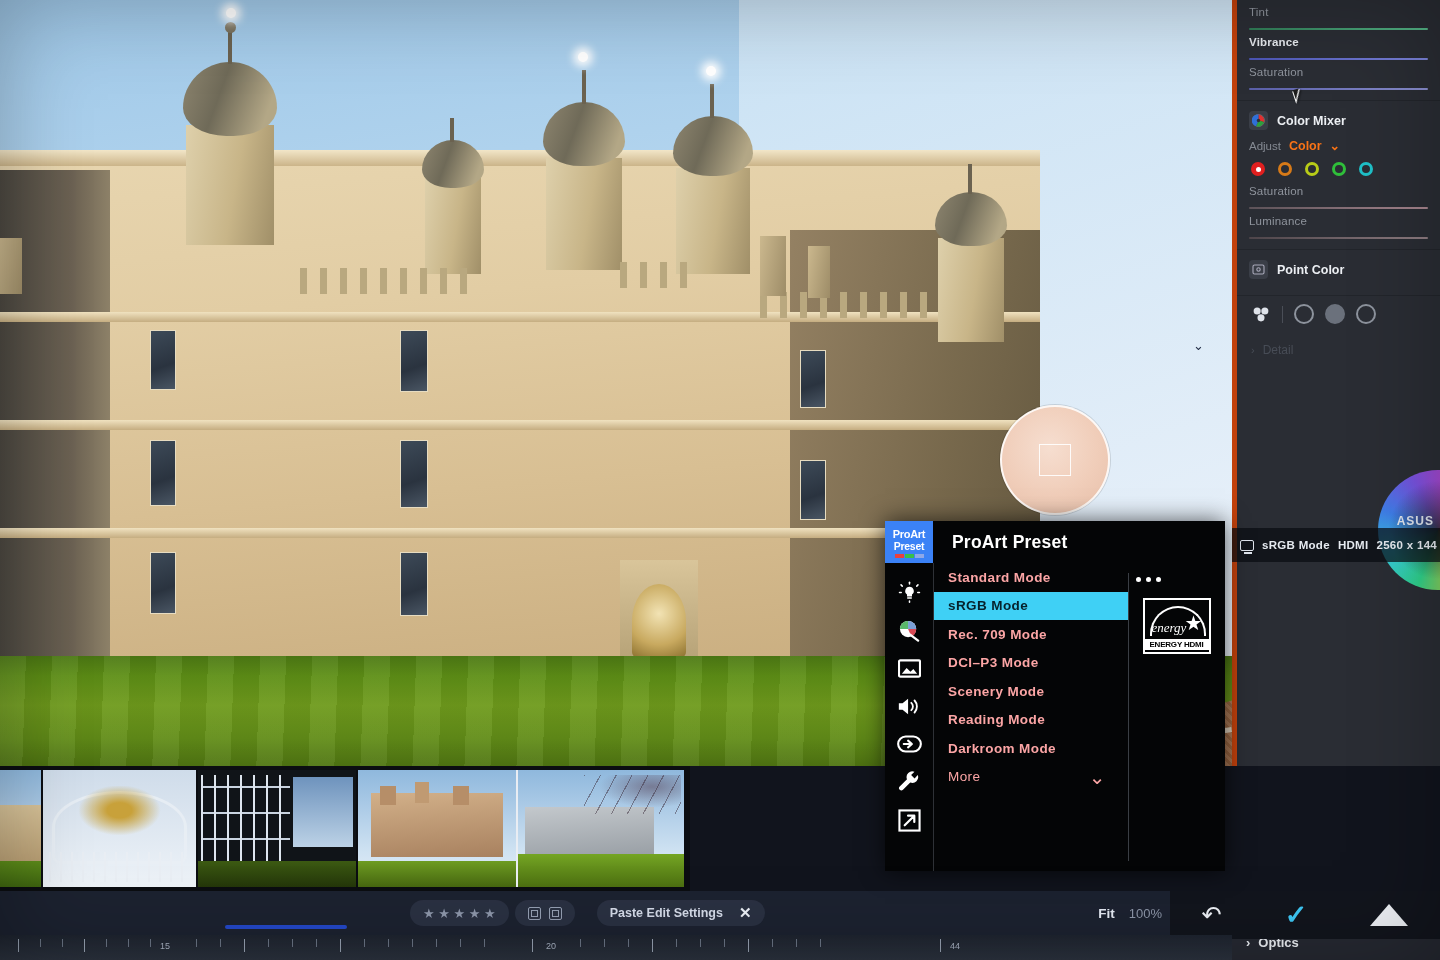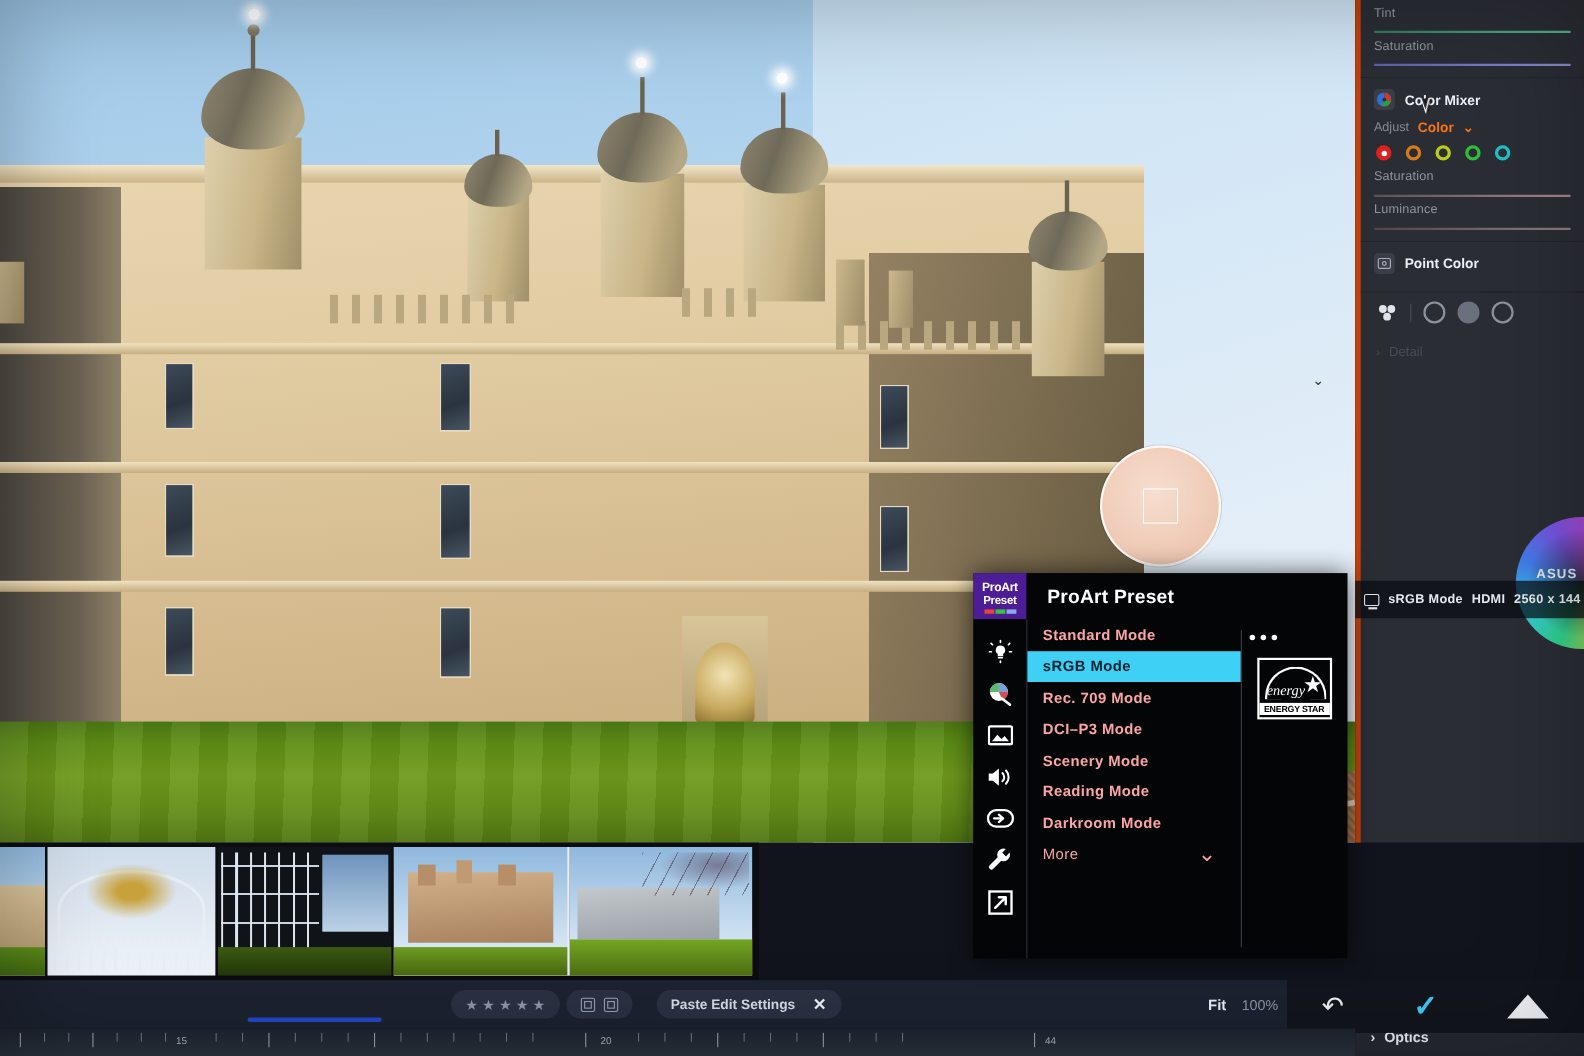--- a/index.html
+++ b/index.html
@@ -160,21 +160,21 @@
   .ruler .tick{position:absolute;top:4px;width:1px;height:8px;background:#6a7484;}
   .ruler .tick.big{height:13px;background:#97a2b2;}
   .ruler .num{position:absolute;top:6px;font-size:9px;color:#aab4c4;}
   .bluebar{position:absolute;left:225px;top:925px;width:122px;height:4px;
     background:#2448c8;border-radius:2px;}
 
   
   .osd{position:absolute;left:885px;top:521px;width:340px;height:350px;background:#040506;
     box-shadow:0 0 22px rgba(0,0,0,.65);}
   .osd-head{height:42px;display:flex;align-items:center;}
-  .osd-logo{width:48px;height:42px;background:#4c1d95;display:flex;flex-direction:column;
+  .osd-logo{width:48px;height:42px;background:#3b82f6;display:flex;flex-direction:column;
     align-items:center;justify-content:center;gap:1px;flex:none;padding-top:2px;}
   .osd-logo .l1{color:#fff;font-size:11px;font-weight:bold;line-height:11px;letter-spacing:-.3px;}
   .osd-logo .l2{color:#fff;font-size:10.5px;font-weight:bold;line-height:10px;letter-spacing:-.3px;}
   .osd-logo .bars{display:flex;gap:1px;margin-top:2px;}
   .osd-logo .bars i{width:9px;height:4px;display:block;}
   .osd-title{color:#fff;font-size:17.5px;font-weight:bold;padding-left:19px;letter-spacing:.2px;}
   .osd-body{display:flex;height:308px;}
   .osd-side{width:48px;background:#040506;display:flex;flex-direction:column;
     align-items:center;padding-top:10px;gap:0;flex:none;}
   .osd-ic{height:38px;display:flex;align-items:center;justify-content:center;width:48px;color:#fff;}
@@ -323,20 +323,24 @@
       <div class="sq"></div>
     </div>
     <div class="mini-chev">⌄</div>
   </div>
 
   <div class="rpanel">
 
     <div class="rp-row">
       <div class="rp-label">Tint</div>
       <div class="rp-slider" style="background:linear-gradient(90deg,#2f7a55,#56b98a)"></div>
+    </div>
+    <div class="rp-row">
+      <div class="rp-label bold">Vibrance</div>
+      <div class="rp-slider" style="background:linear-gradient(90deg,#4a54b4,#7d85dc)"></div>
     </div>
     <div class="rp-row">
       <div class="rp-label">Saturation</div>
       <div class="rp-slider" style="background:linear-gradient(90deg,#5a5fa8,#8a8fd0)"></div>
     </div>
     <div class="rp-div"></div>
 
     <div class="rp-sec">
       <div class="rp-sq">
         <svg width="13" height="13" viewBox="0 0 13 13">
@@ -599,21 +603,21 @@
       <div class="osd-right">
         <div class="dots">
           <i></i>
             <i></i>
             <i></i>
         </div>
         <div class="estar">
           <div class="arc"></div>
           <div class="sig">energy</div>
           <div class="star">★</div>
-          <div class="lbl">ENERGY STAR</div>
+          <div class="lbl">ENERGY HDMI</div>
         </div>
       </div>
     </div>
   </div>
 
   <div class="cursor"></div>
   <div class="screen-edge"></div>
 </div>
 
 </body></html>

